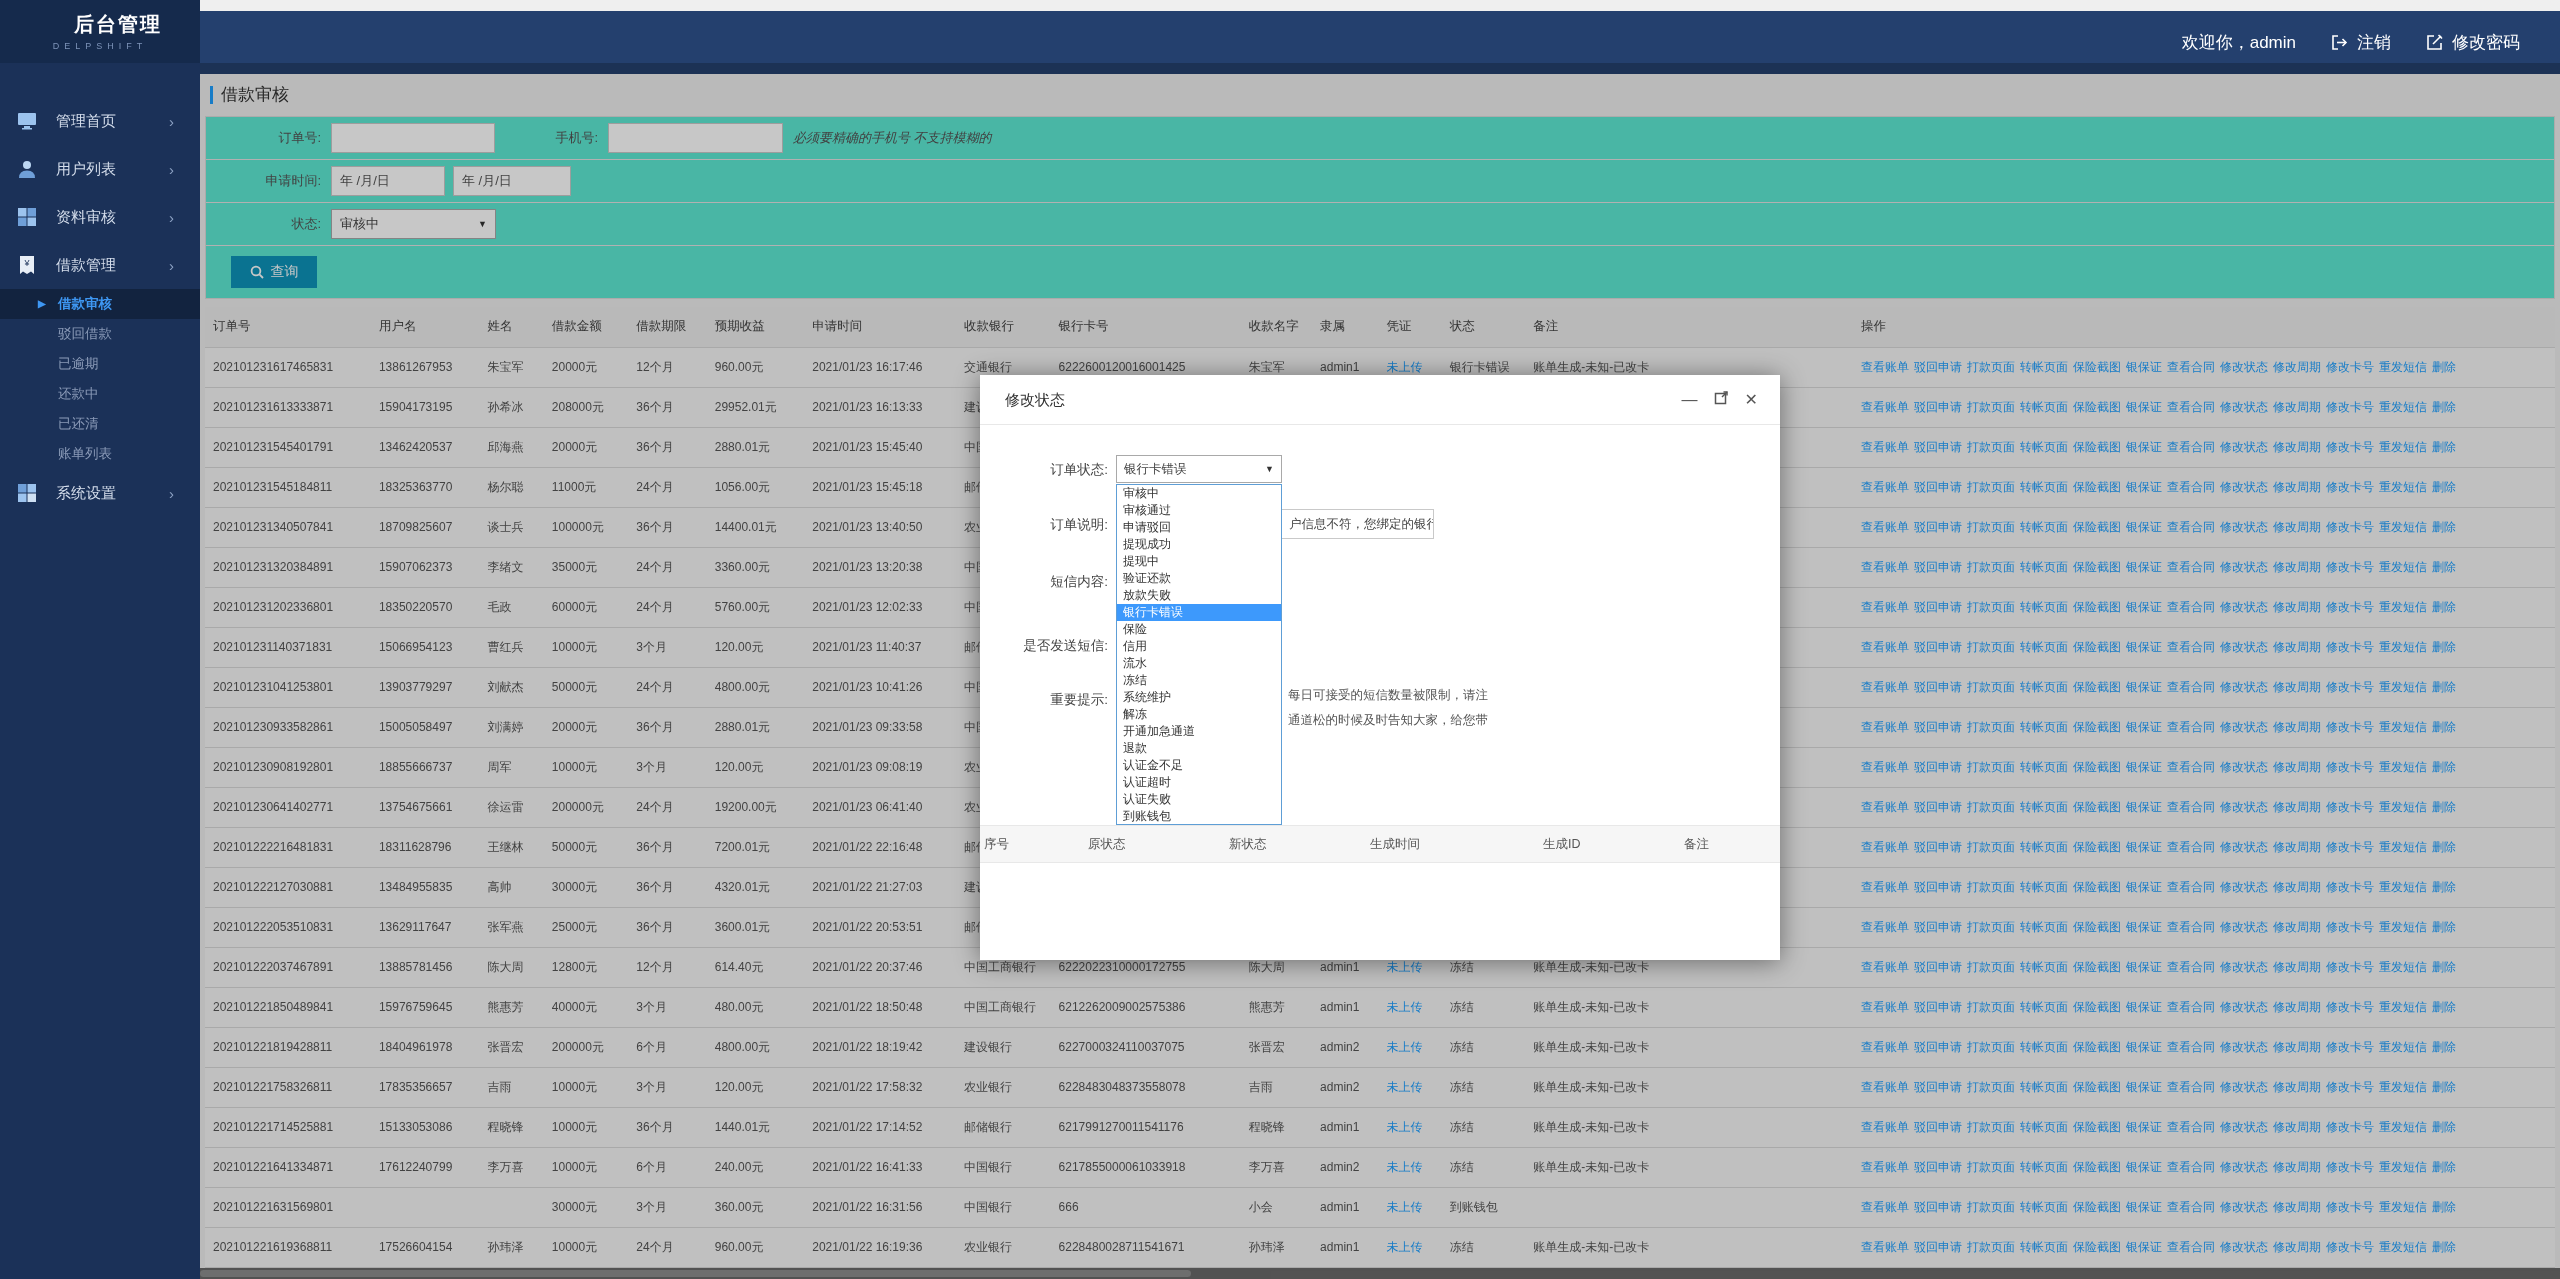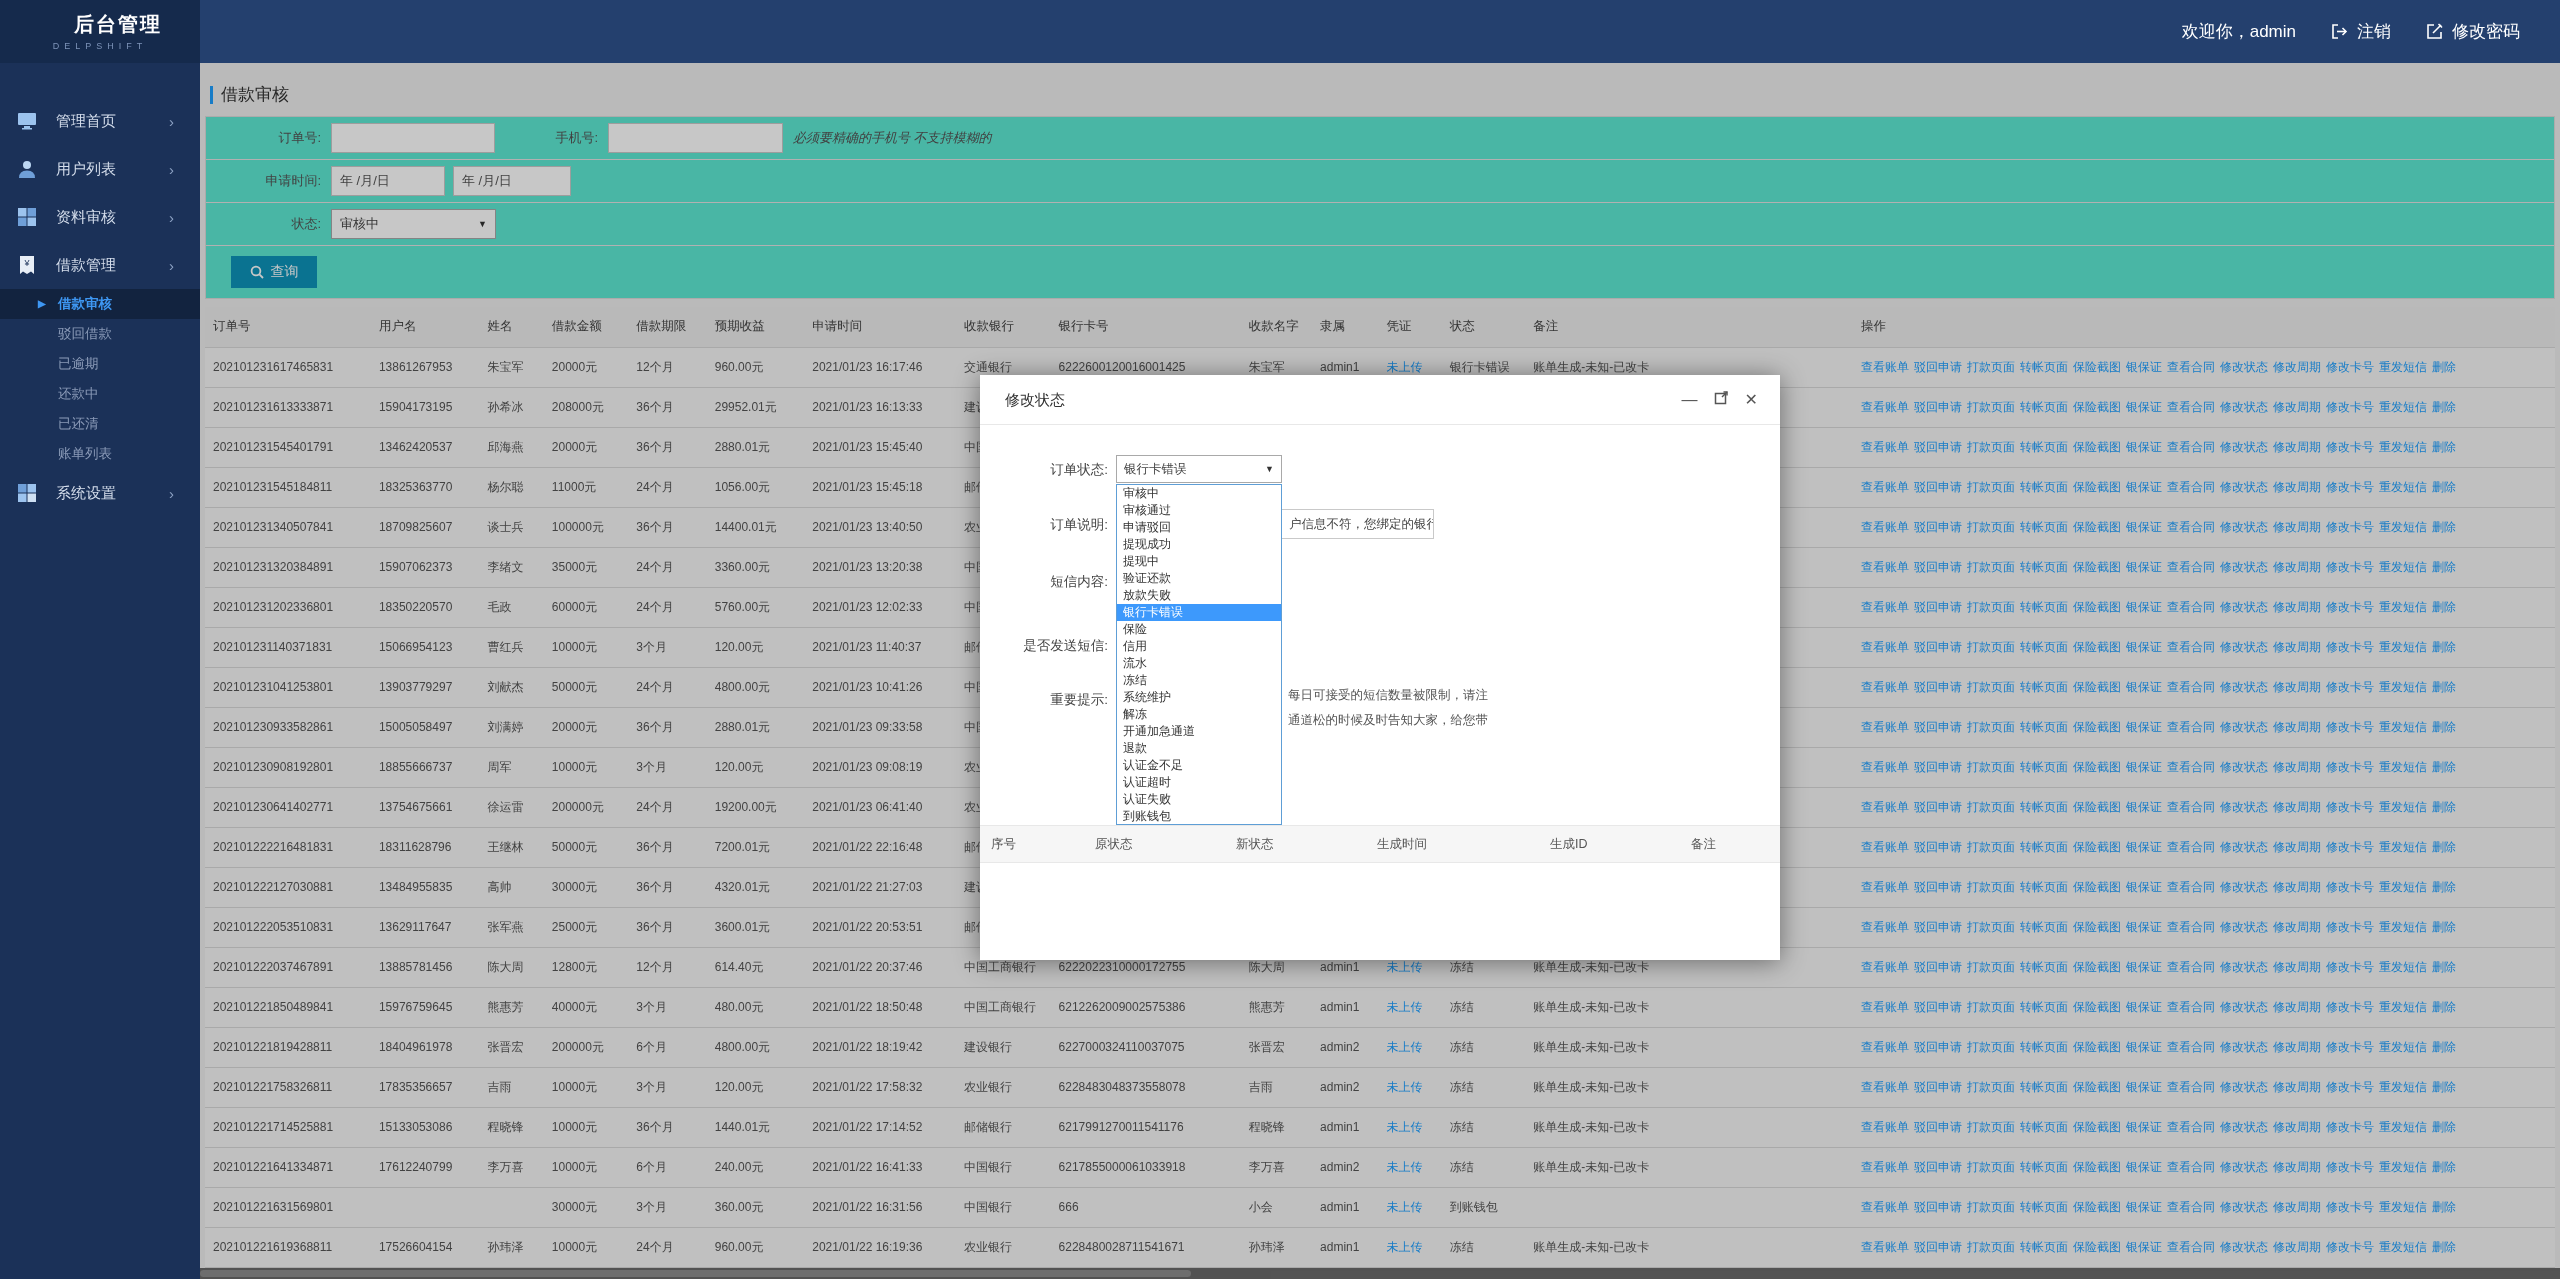--- a/index.html
+++ b/index.html
@@ -1,20 +1,20 @@
 <!DOCTYPE html>
 <html><head>
 <meta charset="utf-8">
 <style>
   * { margin:0; padding:0; box-sizing:border-box; }
   html,body { width:2560px; height:1279px; overflow:hidden;
     font-family:"Liberation Sans", sans-serif; background:#efefef; }
 
   
-  .topbar { position:absolute; left:200px; top:0; right:0; height:63px;
+  .topbar { position:absolute; left:200px; top:11px; right:0; height:63px;
     background:#24406e; z-index:10; }
   .topbar-right { position:absolute; right:40px; top:0; height:63px;
     display:flex; align-items:center; gap:34px; color:#fff; font-size:17px; }
   .tb-item { display:flex; align-items:center; gap:8px; color:#fff;
     cursor:pointer; white-space:nowrap;justify-content:center; }
   .tb-item svg { display:block; }
 
   
   .sidebar { position:absolute; left:0; top:0; bottom:0; width:200px;
     background:#1b3158; z-index:11; }
@@ -100,21 +100,21 @@
   .m-textarea { position:absolute; left:136px; top:186px; width:650px; height:46px;
     border:1px solid #c9c9c9; background:#fff; overflow:hidden; line-height:22px;
     font-size:12.5px; color:#444; }
   .resize-handle { position:absolute; right:1px; bottom:1px; width:9px; height:9px;
     background:repeating-linear-gradient(135deg, transparent 0 2px, #9a9a9a 2px 3px); }
   .m-notice { position:absolute; left:308px; width:480px; font-size:12.5px;
     color:#555; line-height:25px; white-space:nowrap; overflow:hidden; }
   .m-history-head { position:absolute; left:0; right:0; top:450px; height:38px;
     background:#f6f6f6; border-top:1px solid #e8e8e8; border-bottom:1px solid #e8e8e8;
     display:flex; align-items:center; font-size:12.5px; color:#555; }
-  .mh-c { padding-left:11px; overflow:hidden; white-space:nowrap; }
+  .mh-c { padding-left:4px; overflow:hidden; white-space:nowrap; }
 </style>
 </head>
 <body>
 
 <aside class="sidebar">
   <div class="logo">
     <div class="logo-title">后台管理</div>
     <div class="logo-sub">DELPSHIFT</div>
   </div>
   <nav class="nav" id="sideNav">

